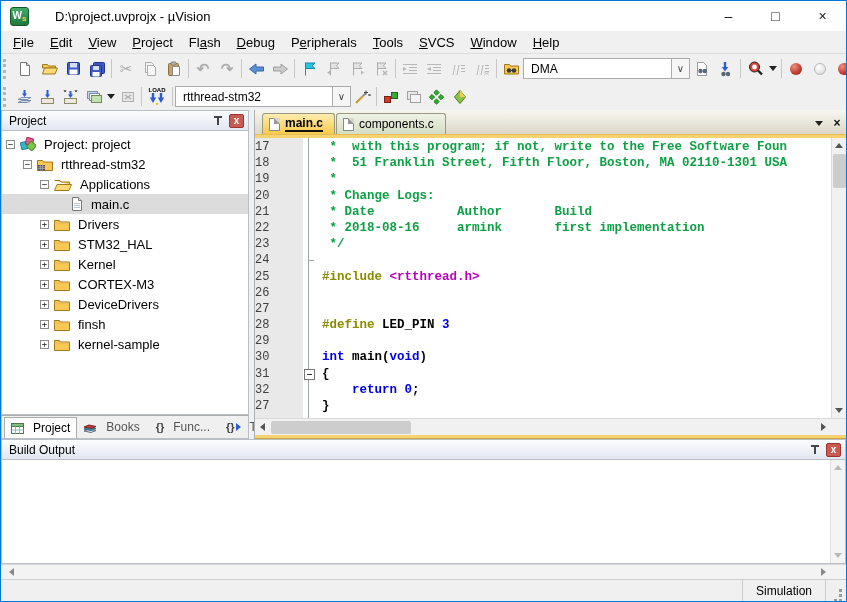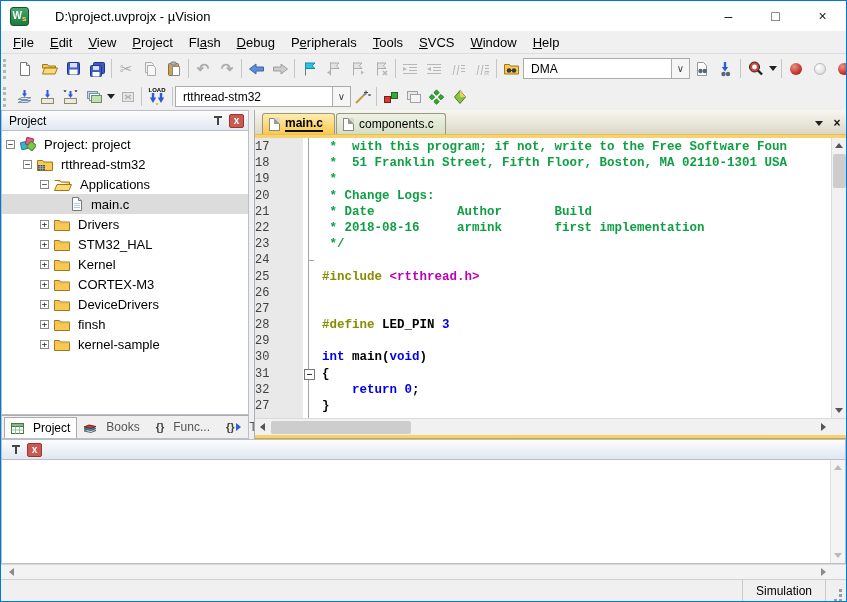--- a/index.html
+++ b/index.html
@@ -741,20 +741,21 @@
         <span class="sb-btn">
             <span class="tri-right2"></span>
           </span>
       </div>
       <div class="strip-b"></div>
     </div>
   </div>
 
   <div class="bo">
     <div class="phead">
+      <span class="ph-title">Build Output</span>
       <span class="pin"></span>
       <span class="pclose">x</span>
     </div>
     <div class="bo-body">
       <div class="bo-vsb pale">
         <span class="sb-btn">
             <span class="tri-up2"></span>
           </span>
         <span class="vsb-sp"></span>
         <span class="sb-btn">

